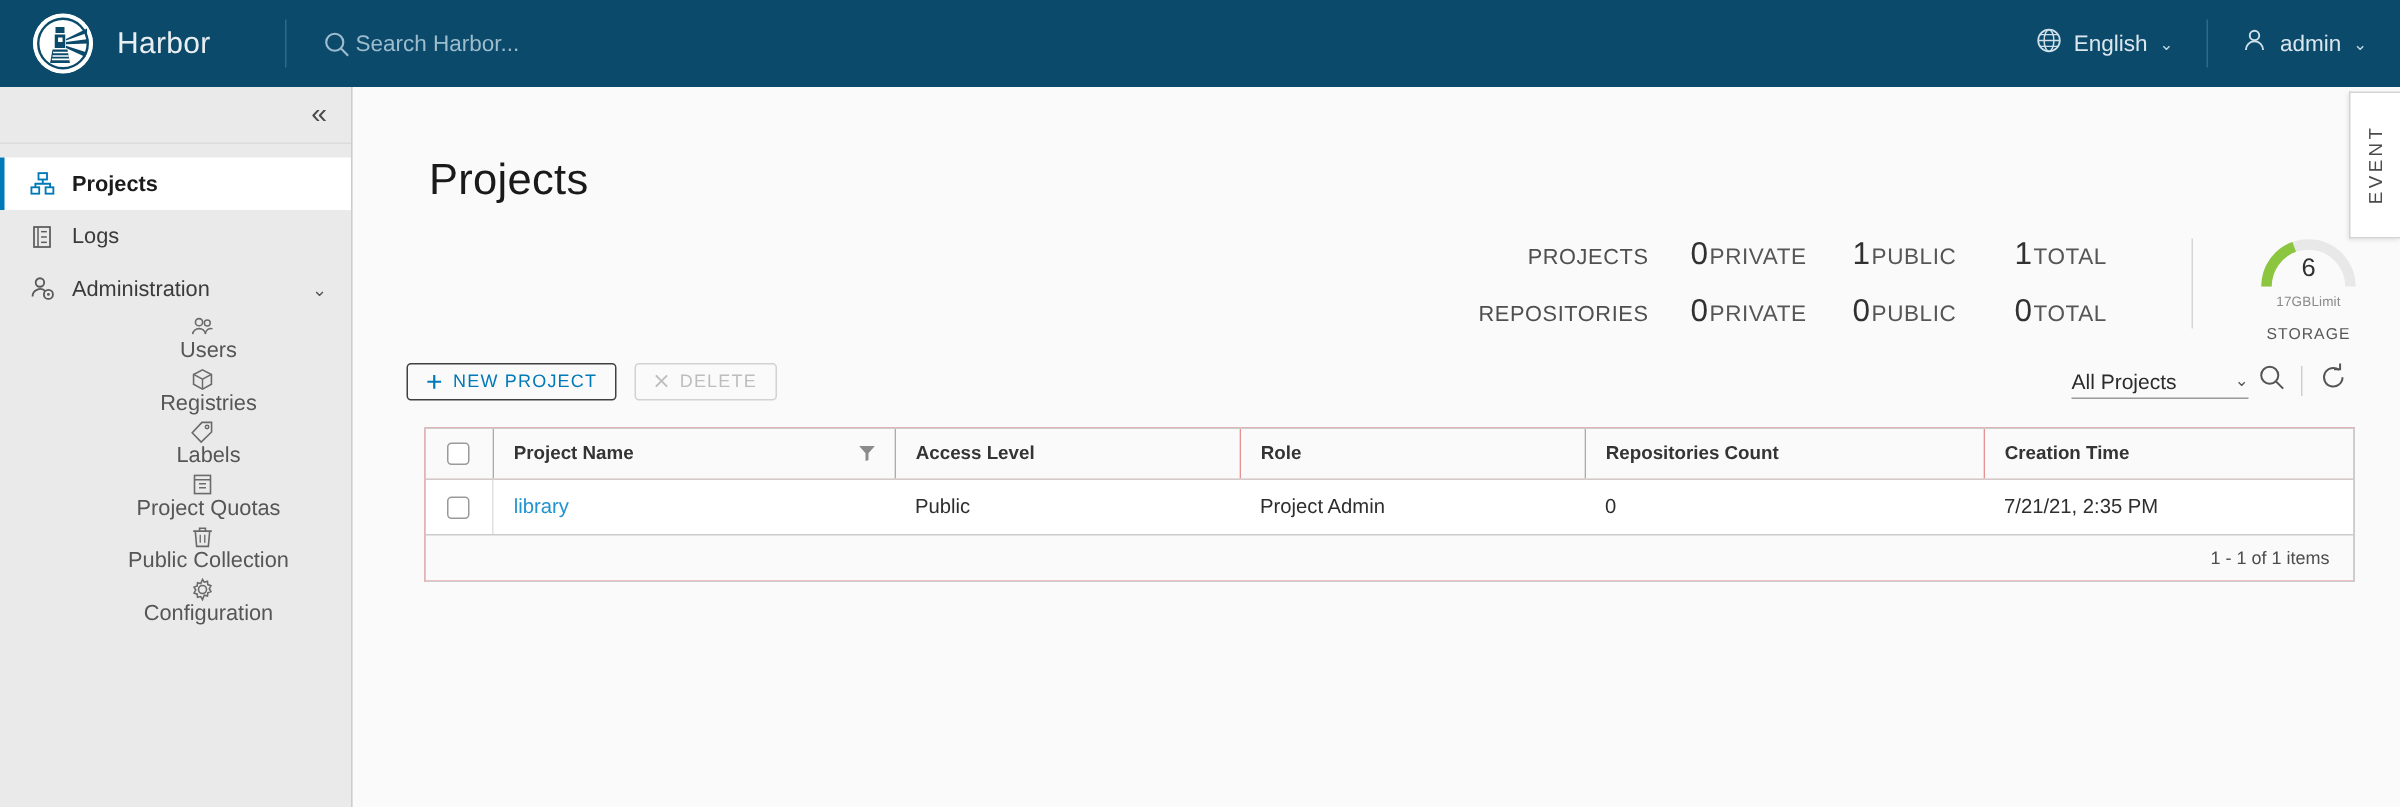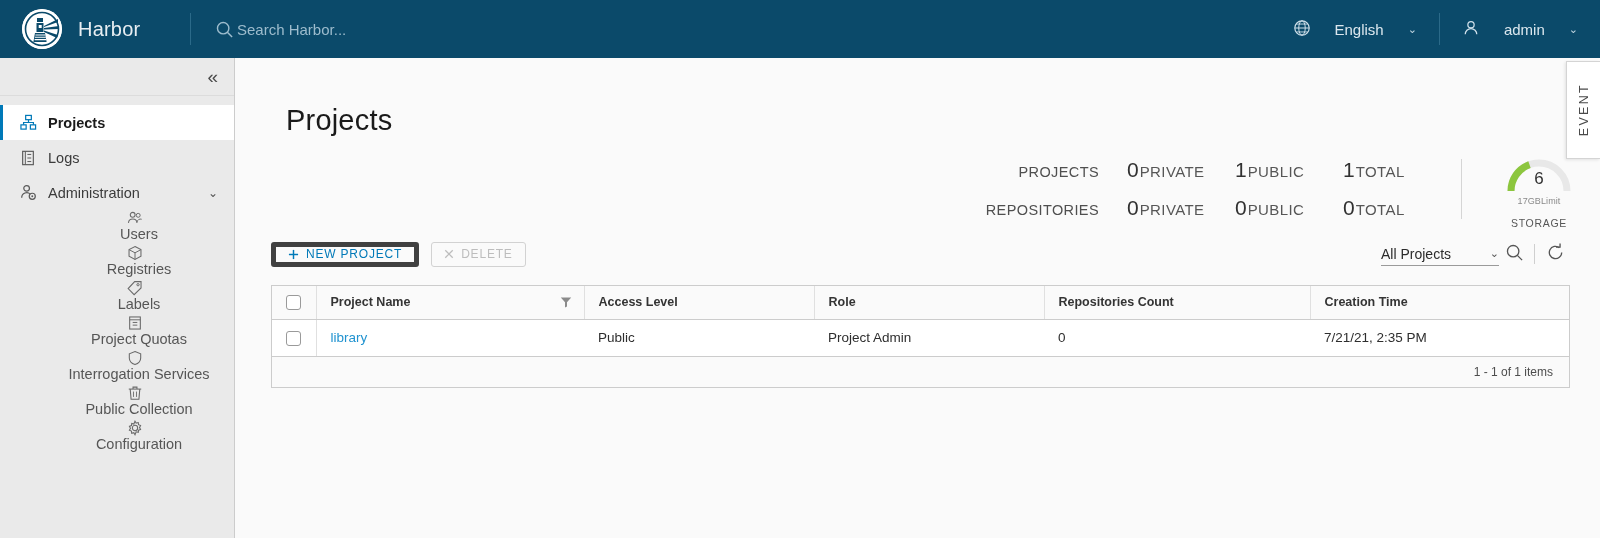--- a/index.html
+++ b/index.html
@@ -43,21 +43,21 @@
   .search-ico { margin-right: 3px; display: flex; }
   .search-input {
     background: transparent; border: none; outline: none;
     color: #cfe0ea; font-size: 15px;
     font-family: "Liberation Sans", sans-serif;
     width: 420px; height: 30px;
   }
   .search-input::placeholder { color: #9dbccd; opacity: 1; }
   .hdr-right { display: flex; align-items: center; height: 58px; }
   .hdr-btn {
-    display: flex; align-items: center; gap: 24px;
+    display: flex; align-items: center; gap: 8px;
     color: #dbe7ee; font-size: 15px; height: 58px;
     padding: 0 22px; cursor: pointer; white-space: nowrap;
   }
   .caret { font-size: 11px; color: #c3d7e2; }
 
   
   .sidebar {
     position: absolute; top: 58px; left: 0;
     width: 235px; height: 480px;
     background: #eaeaea;
@@ -146,41 +146,41 @@
     display: flex; align-items: center;
     margin: 11px 0 0 0; padding: 0 30px 0 35px;
   }
   .btn {
     display: inline-flex; align-items: center; justify-content: center;
     height: 25px; padding: 0 12px; border-radius: 3px;
     font-size: 12px; letter-spacing: .8px; cursor: pointer;
     background: transparent;
     font-family: "Liberation Sans", sans-serif;
   }
-  .btn-outline { border: 5px solid #404040; color: #0079b8; }
+  .btn-outline { border: 1px solid #404040; color: #0079b8; }
   .btn-disabled { border: 1px solid #d2d2d2; color: #bdbdbd; cursor: default; }
   .btn .bico { margin-right: 7px; display: flex; align-items: center; }
   .toolbar-spacer { flex: 1; }
   .filter-area { display: flex; align-items: center; gap: 0; }
   .select-wrap {
     position: relative; display: flex; align-items: center;
     border-bottom: 1px solid #9a9a9a; height: 24px; width: 118px;
     padding-right: 14px;
   }
   .select-txt { font-size: 14px; color: #2b2b2b; }
   .select-caret { position: absolute; right: 0; top: 5px; font-size: 11px; color: #555; }
   .icon-btn {
     width: 30px; height: 28px; display: flex;
     align-items: center; justify-content: center; cursor: pointer;
   }
   .vsep { width: 1px; height: 20px; background: #cfcfcf; margin: 0 5px; }
 
   
   .table-wrap {
-    margin: 17px 30px 0 35px;
+    margin: 17px 30px 0 47px;
     border: 1px solid #cccccc; background: #ef4444;
   }
   table { width: 100%; border-collapse: collapse; }
   thead th {
     background: #fafafa; height: 33px;
     font-size: 12.5px; color: #343434; font-weight: 700;
     text-align: left; padding: 0 14px;
     border-bottom: 1px solid #cccccc;
     border-right: 1px solid #e0e0e0;
     position: relative; white-space: nowrap;
@@ -379,28 +379,20 @@
             <svg width="16" height="16" viewBox="0 0 18 18">
               <rect x="3" y="2.2" width="12" height="13.6" fill="none" stroke="#6a6a6a" stroke-width="1.2"></rect>
               <line x1="3" y1="5.4" x2="15" y2="5.4" stroke="#6a6a6a" stroke-width="1.1"></line>
               <line x1="6.4" y1="8.4" x2="11.6" y2="8.4" stroke="#6a6a6a" stroke-width="1.1"></line>
               <line x1="6.4" y1="11.4" x2="11.6" y2="11.4" stroke="#6a6a6a" stroke-width="1.1"></line>
             </svg>
           </span>
           <span>Project Quotas</span>
         </div>
 
-        <div class="nav-item">
-          <span class="nico">
-            <svg width="16" height="16" viewBox="0 0 18 18">
-              <path d="M9 1.8 L15.4 4.3 V9 c0 4.2 -3.4 6.4 -6.4 7.4 C5.9 15.4 2.6 13.2 2.6 9 V4.3 Z" fill="none" stroke="#6a6a6a" stroke-width="1.2"></path>
-            </svg>
-          </span>
-          <span>Interrogation Services</span>
-        </div>
 
         <div class="nav-item">
           <span class="nico">
             <svg width="16" height="16" viewBox="0 0 18 18">
               <path d="M3.6 4.6 L4.6 16 H13.4 L14.4 4.6" fill="none" stroke="#6a6a6a" stroke-width="1.2"></path>
               <line x1="2" y1="4.6" x2="16" y2="4.6" stroke="#6a6a6a" stroke-width="1.2"></line>
               <path d="M6.8 4.6 V2.4 H11.2 V4.6" fill="none" stroke="#6a6a6a" stroke-width="1.2"></path>
               <line x1="7.3" y1="7.4" x2="7.3" y2="13.4" stroke="#6a6a6a" stroke-width="1"></line>
               <line x1="10.7" y1="7.4" x2="10.7" y2="13.4" stroke="#6a6a6a" stroke-width="1"></line>
             </svg>

